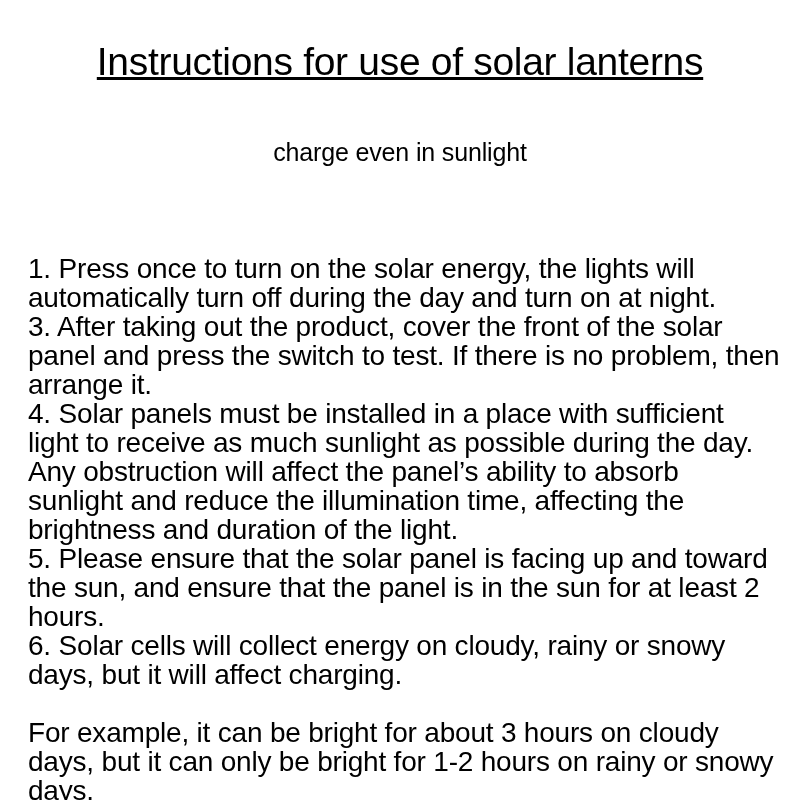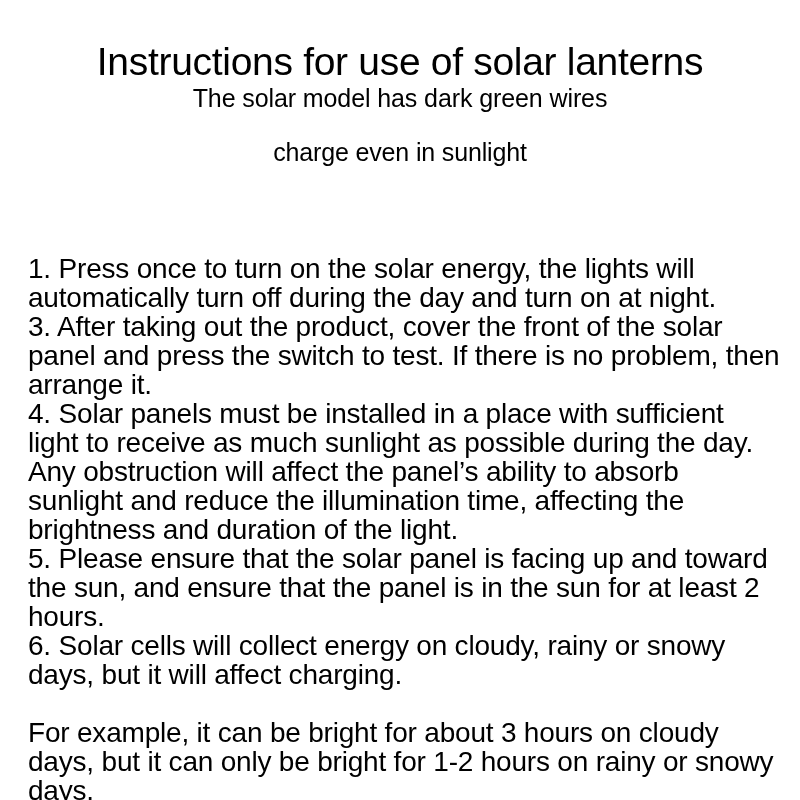--- a/index.html
+++ b/index.html
@@ -28,20 +28,21 @@
     position: absolute;
     top: 13px;
     left: 0;
     width: 800px;
     text-align: center;
     font-size: 39px;
     line-height: 46px;
     font-weight: 400;
     letter-spacing: -0.3px;
     white-space: nowrap;
+    text-decoration: underline;
   }
 
   
   .subtitle {
     position: absolute;
     top: 83px;
     left: 0;
     width: 800px;
     text-align: center;
     font-size: 25px;
@@ -91,21 +92,20 @@
     height: 29px;
   }
 </style>
 </head>
 <body>
 
 <div class="page">
 
   <h1 class="title">Instructions for use of solar lanterns</h1>
 
-  <div class="subtitle">The solar model has dark green wires</div>
 
   <div class="remember">
     <span class="remember-line l2">charge even in sunlight</span>
   </div>
 
   <div class="body-block">
     <p class="para">1. Press once to turn on the solar energy, the lights will automatically turn off during the day and turn on at night.</p>
     <p class="para">3. After taking out the product, cover the front of the solar panel and press the switch to test. If there is no problem, then arrange it.</p>
     <p class="para">4. Solar panels must be installed in a place with sufficient light to receive as much sunlight as possible during the day. Any obstruction will affect the panel’s ability to absorb sunlight and reduce the illumination time, affecting the brightness and duration of the light.</p>
     <p class="para">5. Please ensure that the solar panel is facing up and toward the sun, and ensure that the panel is in the sun for at least 2 hours.</p>

